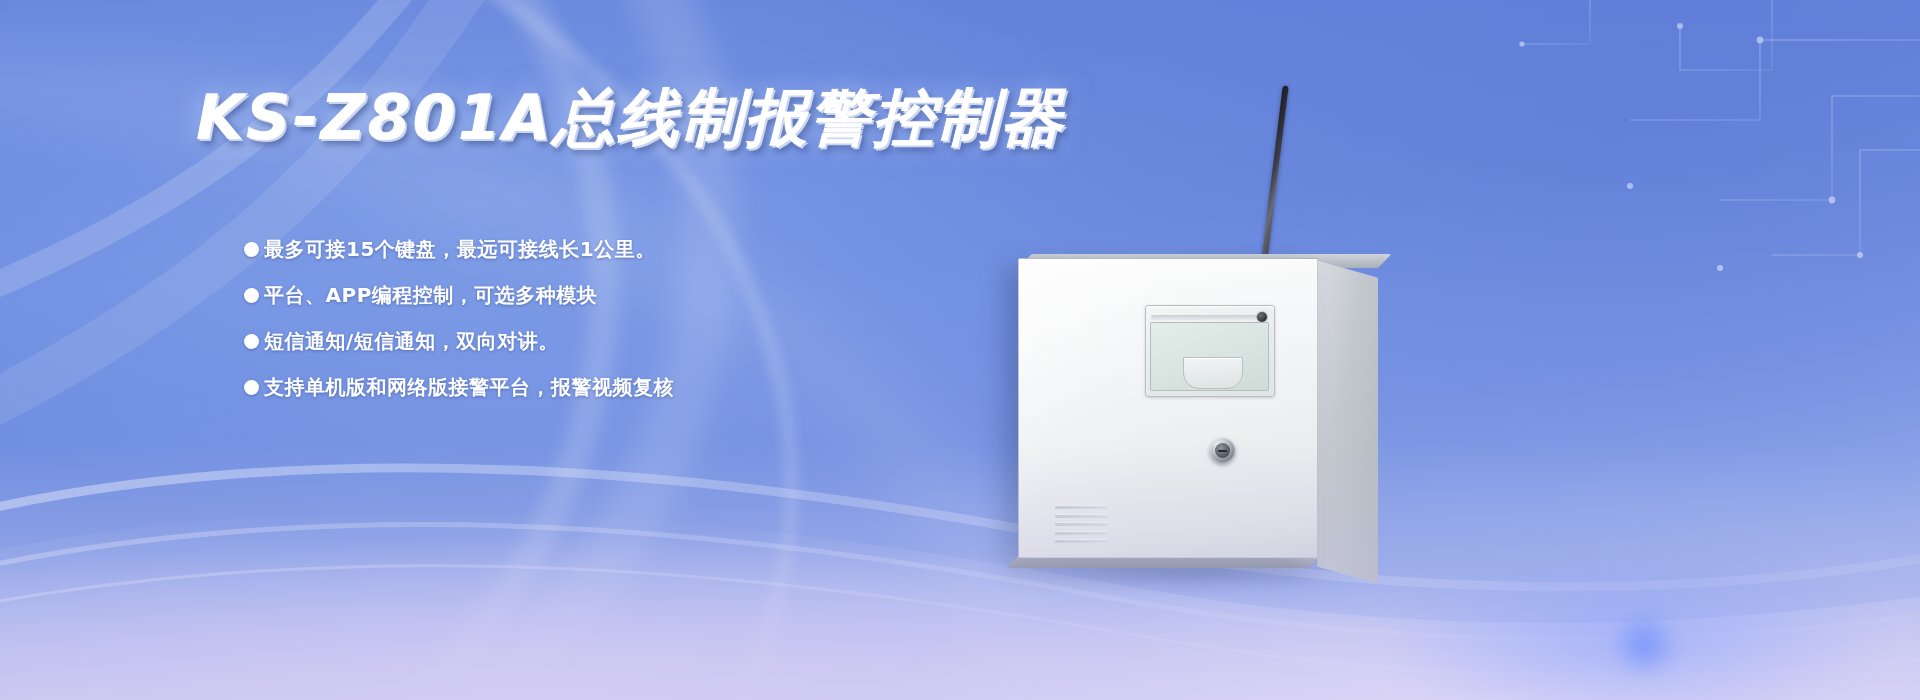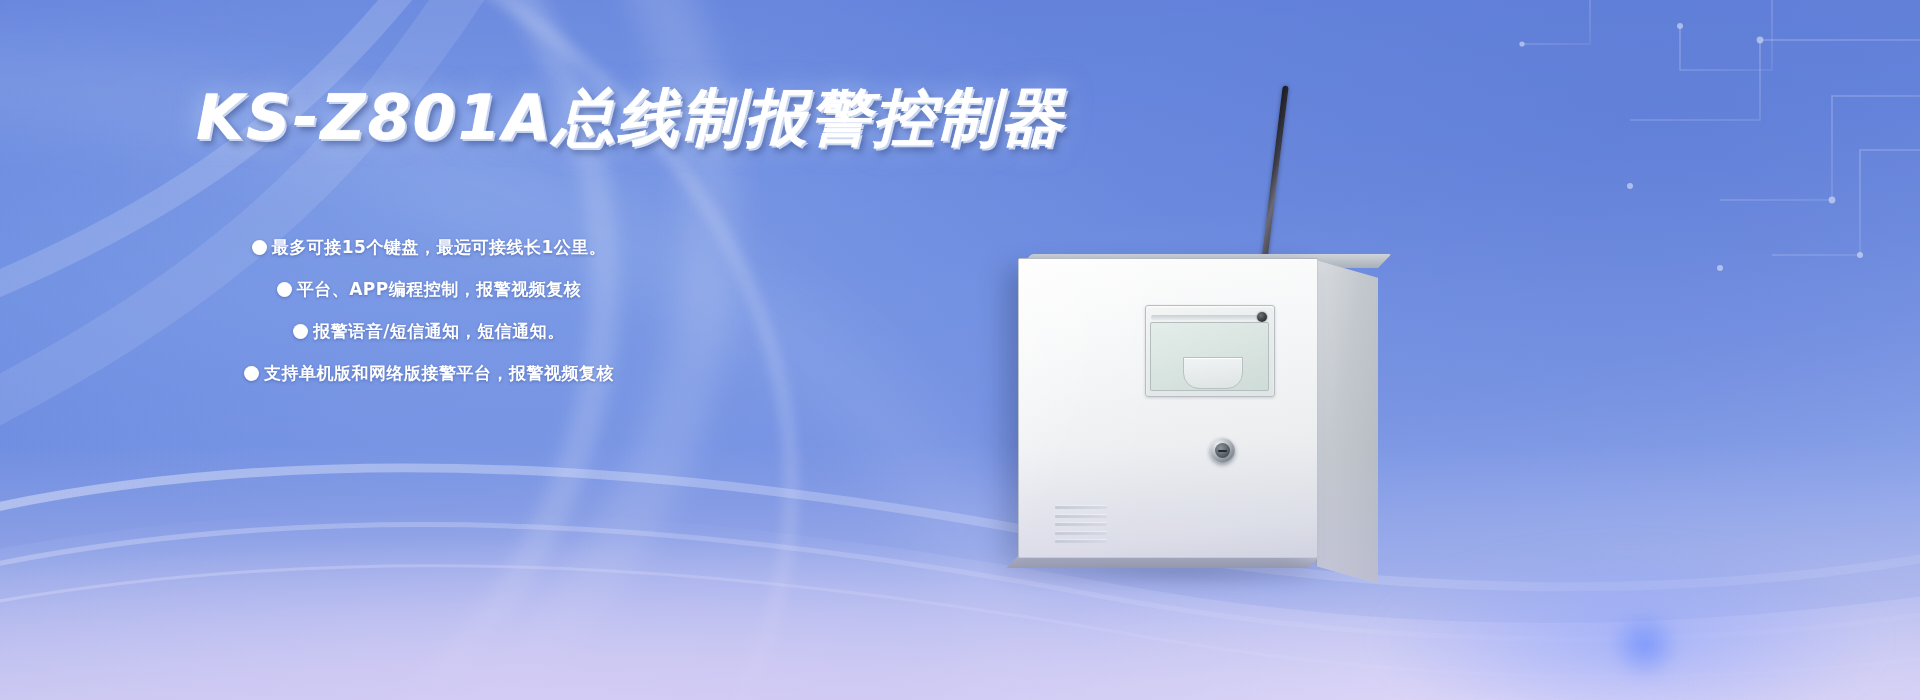--- a/index.html
+++ b/index.html
@@ -74,24 +74,23 @@
   }
 
   
   .features {
     position:absolute; left:244px; top:236px;
     display:flex; flex-direction:column; gap:19px;
   }
   .feature {
     display:flex; align-items:center;
     font-family:"DejaVu Sans","Liberation Sans",sans-serif;
-    font-size:17px; font-weight:bold; color:#ffffff;
+    font-size:20px; font-weight:bold; color:#ffffff;
     letter-spacing:0.5px; white-space:nowrap;
     text-shadow:0 1px 3px rgba(40,60,130,0.45);
-    justify-content:center;
   }
   .bullet {
     width:15px; height:15px; border-radius:50%;
     background:#ffffff; margin-right:5px; flex:none;
     box-shadow:0 1px 3px rgba(40,60,130,0.4);
   }
 
   
   .product { position:absolute; left:960px; top:60px; width:700px; height:560px; }
 
@@ -288,25 +287,25 @@
 
   <div class="title">KS-Z801A总线制报警控制器</div>
 
   <div class="features">
     <div class="feature">
       <span class="bullet"></span>
       <span>最多可接15个键盘，最远可接线长1公里。</span>
     </div>
     <div class="feature">
       <span class="bullet"></span>
-      <span>平台、APP编程控制，报警视频复核</span>
+      <span>平台、APP编程控制，可选多种模块</span>
     </div>
     <div class="feature">
       <span class="bullet"></span>
-      <span>报警语音/短信通知，短信通知。</span>
+      <span>短信通知/短信通知，双向对讲。</span>
     </div>
     <div class="feature">
       <span class="bullet"></span>
       <span>支持单机版和网络版接警平台，报警视频复核</span>
     </div>
   </div>
 
   <div class="product">
     <div class="antenna"></div>
     <div class="antenna-base"></div>

